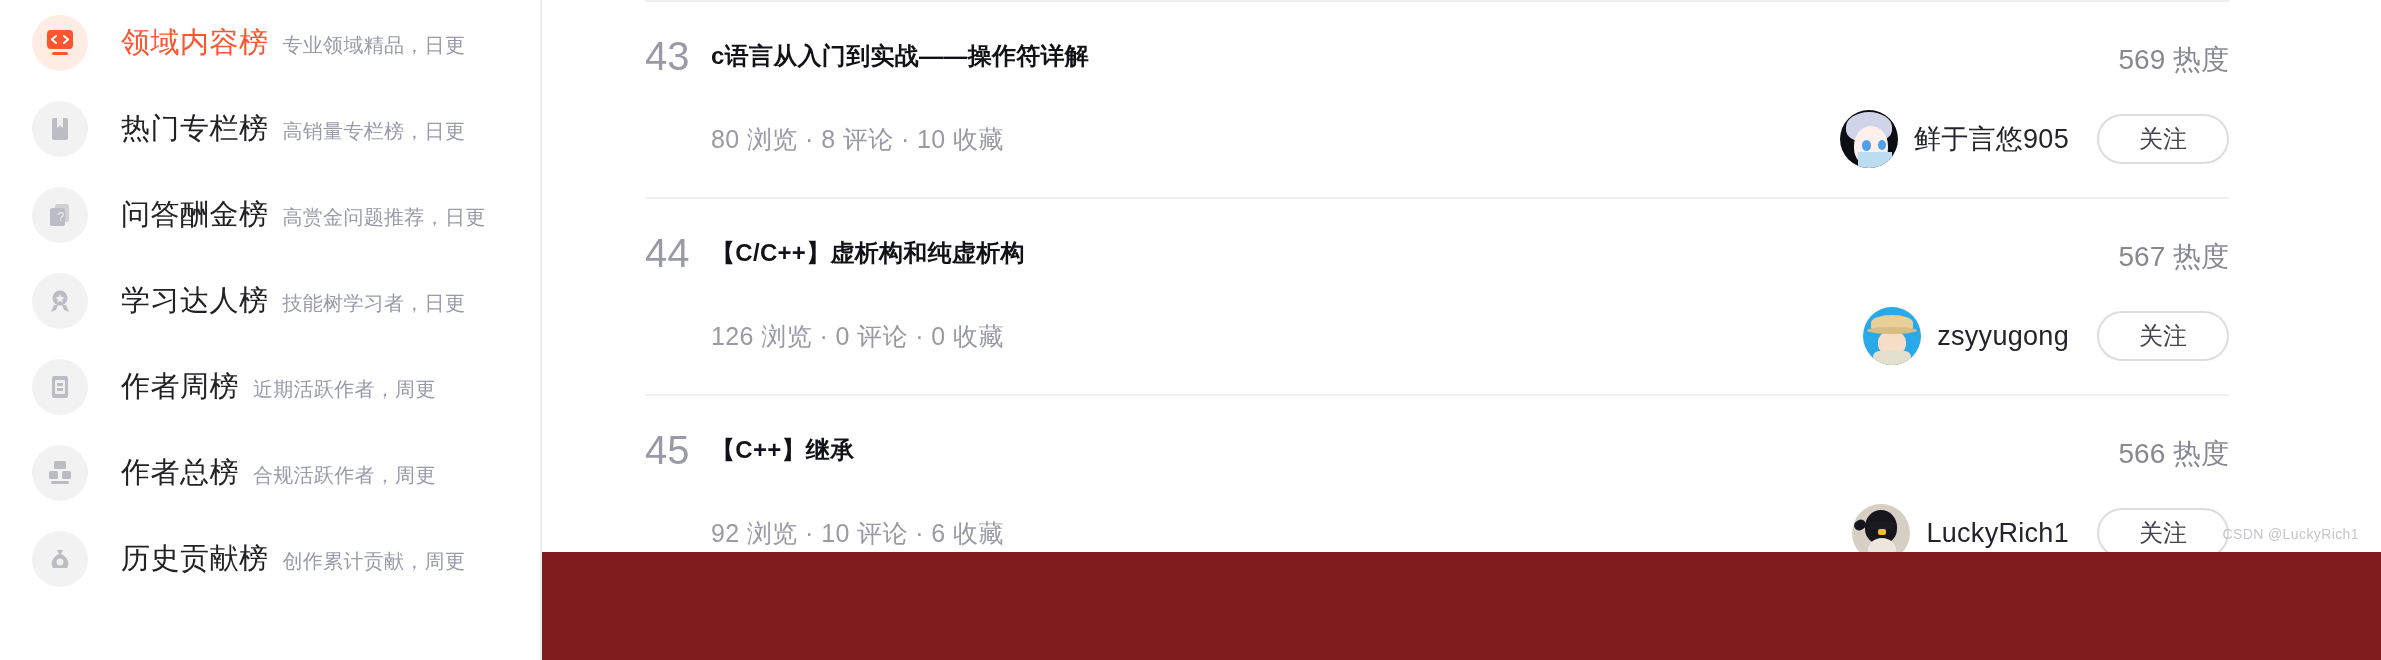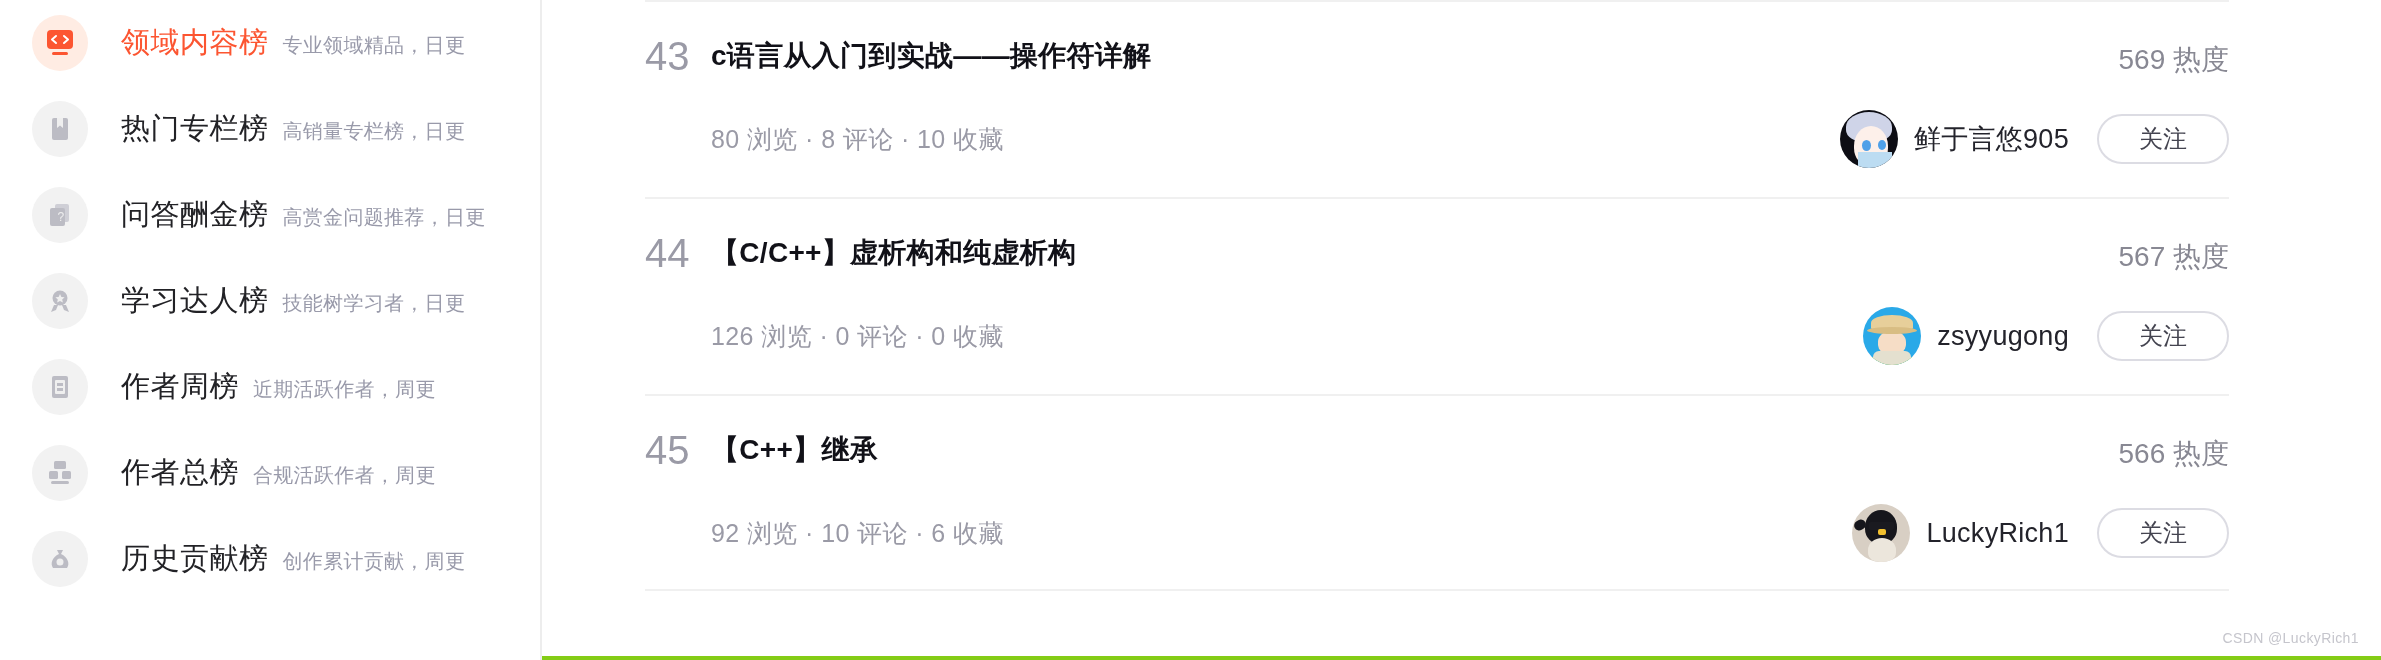--- a/index.html
+++ b/index.html
@@ -11,21 +11,21 @@
     width: 2381px;
     height: 660px;
     font-family: "Liberation Sans", "DejaVu Sans", sans-serif;
     overflow: hidden;
     position: relative;
   }
   .page {
     display: flex;
     width: 2381px;
     height: 660px;
-    background: #84cc16;
+    background: #7f1d1d;
   }
 
   
   .sidebar {
     width: 542px;
     min-width: 542px;
     height: 660px;
     background: #ffffff;
     border-right: 2px solid #ededed;
     box-sizing: border-box;
@@ -72,21 +72,21 @@
   .side-sub {
     font-size: 20px;
     color: #999aaa;
     margin-left: 14px;
     letter-spacing: 0.3px;
   }
 
   
   .main {
     flex: 1;
-    height: 656px;
+    height: 552px;
     position: relative;
     background: #ffffff;
     overflow: hidden;
   }
   .list {
     margin-left: 103px;
     margin-right: 152px;
     position: relative;
   }
   .rank-row {
@@ -112,21 +112,21 @@
   .rank-num {
     width: 66px;
     min-width: 66px;
     font-size: 40px;
     color: #9a9aa6;
     font-weight: 400;
     line-height: 52px;
     text-align: left;
   }
   .row-title {
-    font-size: 28px;
+    font-size: 24px;
     color: #111118;
     font-weight: 700;
     line-height: 52px;
     letter-spacing: 0.3px;
     flex: 1;
   }
   .heat {
     font-size: 28px;
     color: #888893;
     line-height: 52px;

